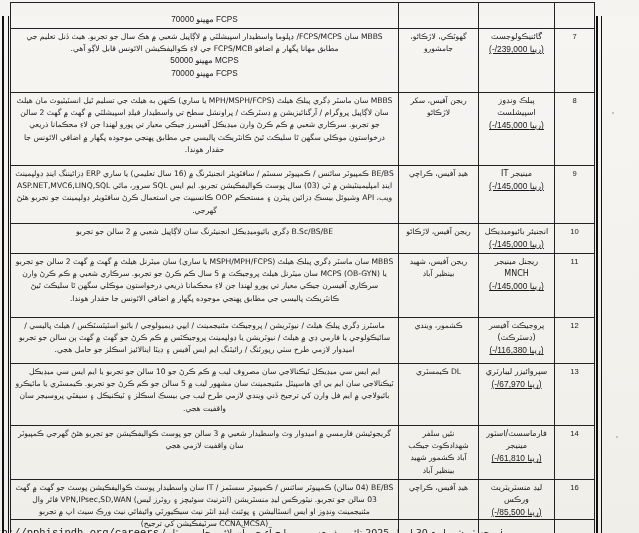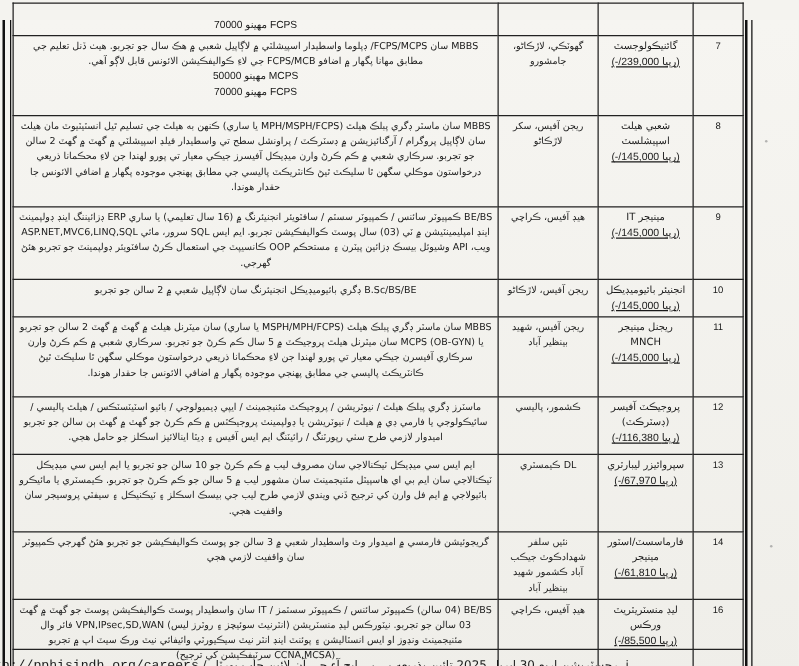--- a/index.html
+++ b/index.html
@@ -97,21 +97,21 @@
         <td class="c-qual">
           <span>MBBS سان FCPS/MCPS/ ڊپلوما واسطيدار اسپيشلٽي ۾ لاڳاپيل شعبي ۾ هڪ سال جو تجربو. هيٺ ڏنل تعليم جي مطابق مهانا پگهار ۾ اضافو FCPS/MCB جي لاءِ ڪواليفڪيشن الائونس قابل لاڳو آهي.</span>
           <span class="pay-line">MCPS مهينو 50000</span>
           <span class="pay-line">FCPS مهينو 70000</span>
         </td>
       </tr>
 
       <tr style="height:73px">
         <td class="c-no">8</td>
         <td class="c-post">
-          <span class="post-name">شعبي هيلٿ اسپيشلسٽ</span>
+          <span class="post-name">پبلڪ ونڊوز اسپيشلسٽ</span>
           <span class="salary">(-/145,000 رپيا)</span>
         </td>
         <td class="c-loc">ريجن آفيس، سکر لاڙڪاڻو</td>
         <td class="c-qual">MBBS سان ماسٽر ڊگري پبلڪ هيلٿ (MPH/MSPH/FCPS يا ساري) ڪنهن به هيلٿ جي تسليم ٿيل انسٽيٽيوٽ مان هيلٿ سان لاڳاپيل پروگرام / آرگنائيزيشن ۾ ڊسٽرڪٽ / پراونشل سطح تي واسطيدار فيلڊ اسپيشلٽي ۾ گهٽ ۾ گهٽ 2 سالن جو تجربو. سرڪاري شعبي ۾ ڪم ڪرڻ وارن ميڊيڪل آفيسرز جيڪي معيار تي پورو لهندا جن لاءِ محڪمانا ذريعي درخواستون موڪلي سگهن ٿا سليڪٽ ٿيڻ ڪانٽريڪٽ پاليسي جي مطابق پهنجي موجوده پگهار ۾ اضافي الائونس جا حقدار هوندا.</td>
       </tr>
 
       <tr style="height:58px">
         <td class="c-no">9</td>
         <td class="c-post">
           <span class="post-name">مينيجر IT</span>
@@ -140,21 +140,21 @@
         <td class="c-loc">ريجن آفيس، شهيد بينظير آباد</td>
         <td class="c-qual">MBBS سان ماسٽر ڊگري پبلڪ هيلٿ (MSPH/MPH/FCPS يا ساري) سان ميٽرنل هيلٿ ۾ گهٽ ۾ گهٽ 2 سالن جو تجربو يا MCPS (OB-GYN) سان ميٽرنل هيلٿ پروجيڪٽ ۾ 5 سال ڪم ڪرڻ جو تجربو. سرڪاري شعبي ۾ ڪم ڪرڻ وارن سرڪاري آفيسرن جيڪي معيار تي پورو لهندا جن لاءِ محڪمانا ذريعي درخواستون موڪلي سگهن ٿا سليڪٽ ٿيڻ ڪانٽريڪٽ پاليسي جي مطابق پهنجي موجوده پگهار ۾ اضافي الائونس جا حقدار هوندا.</td>
       </tr>
 
       <tr style="height:46px">
         <td class="c-no">12</td>
         <td class="c-post">
           <span class="post-name">پروجيڪٽ آفيسر (ڊسٽرڪٽ)</span>
           <span class="salary">(-/116,380 رپيا)</span>
         </td>
-        <td class="c-loc">ڪشمور، پاليسي</td>
+        <td class="c-loc">ڪشمور، ويندي</td>
         <td class="c-qual">ماسٽرز ڊگري پبلڪ هيلٿ / نيوٽريشن / پروجيڪٽ مئنيجمينٽ / ايپي ڊيميولوجي / بائيو اسٽيٽسٽڪس / هيلٿ پاليسي / سائيڪولوجي يا فارمي ڊي ۾ هيلٿ / نيوٽريشن يا ڊولپمينٽ پروجيڪٽس ۾ ڪم ڪرڻ جو گهٽ ۾ گهٽ ٻن سالن جو تجربو اميدوار لازمي طرح سٺي رپورٽنگ / رائيٽنگ ايم ايس آفيس ۽ ڊيٽا اينالائيز اسڪلز جو حامل هجي.</td>
       </tr>
 
       <tr style="height:62px">
         <td class="c-no">13</td>
         <td class="c-post">
           <span class="post-name">سپروائيزر ليبارٽري</span>
           <span class="salary">(-/67,970 رپيا)</span>
         </td>
         <td class="c-loc">DL ڪيمسٽري</td>

